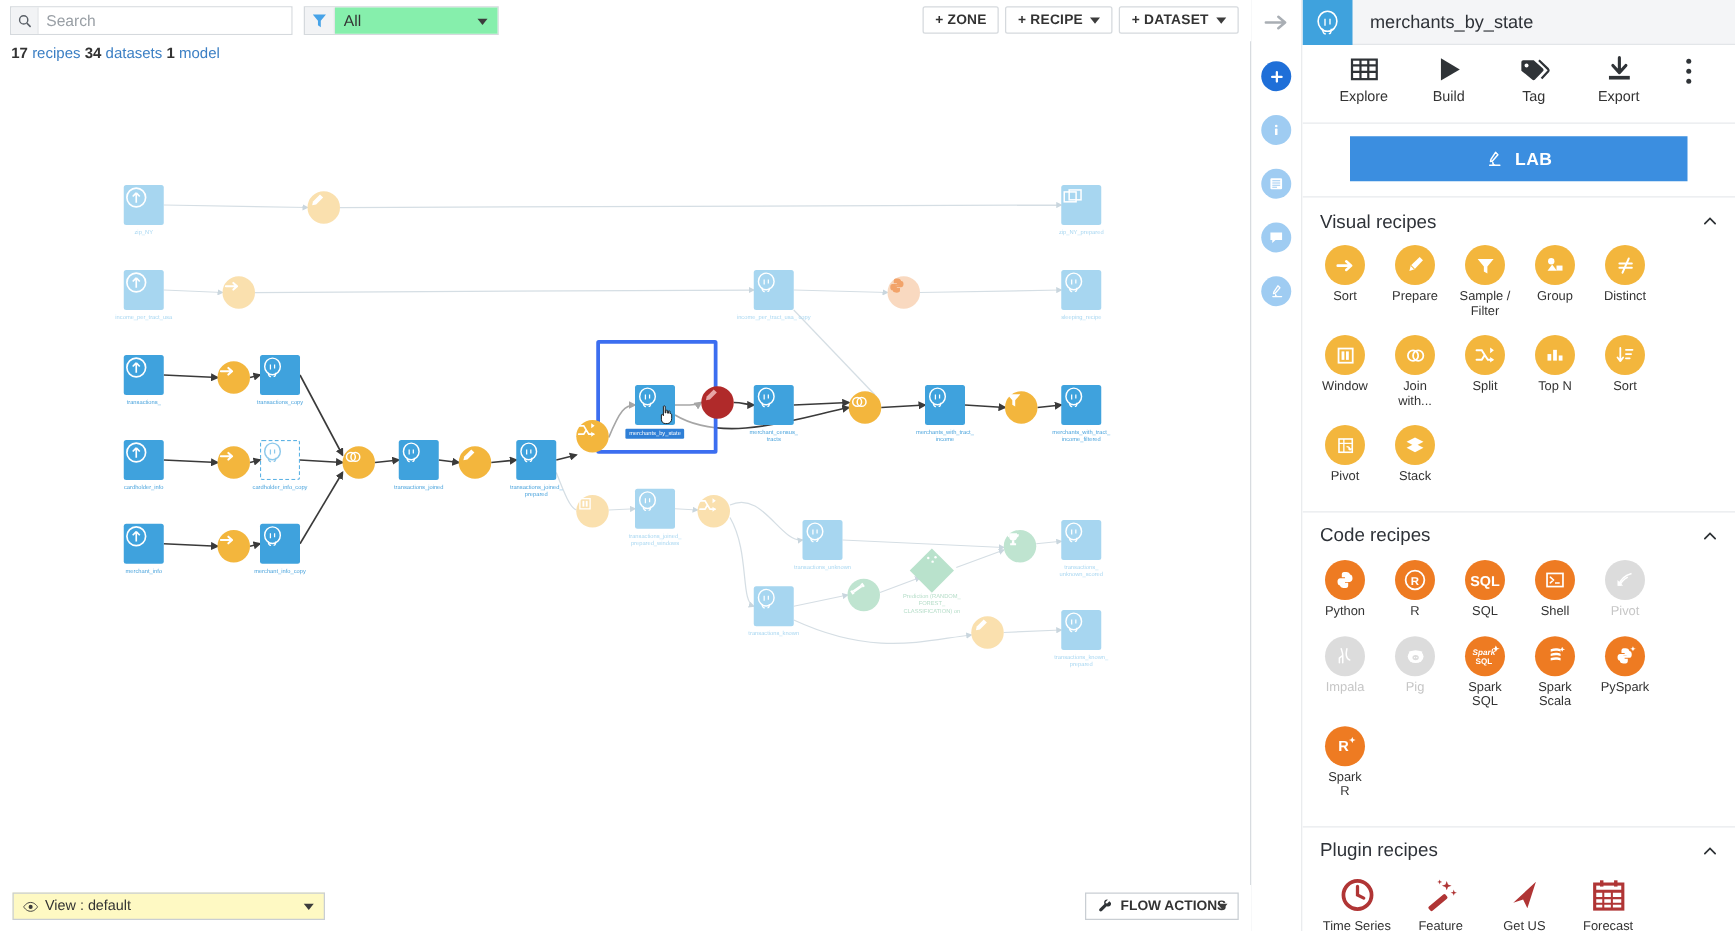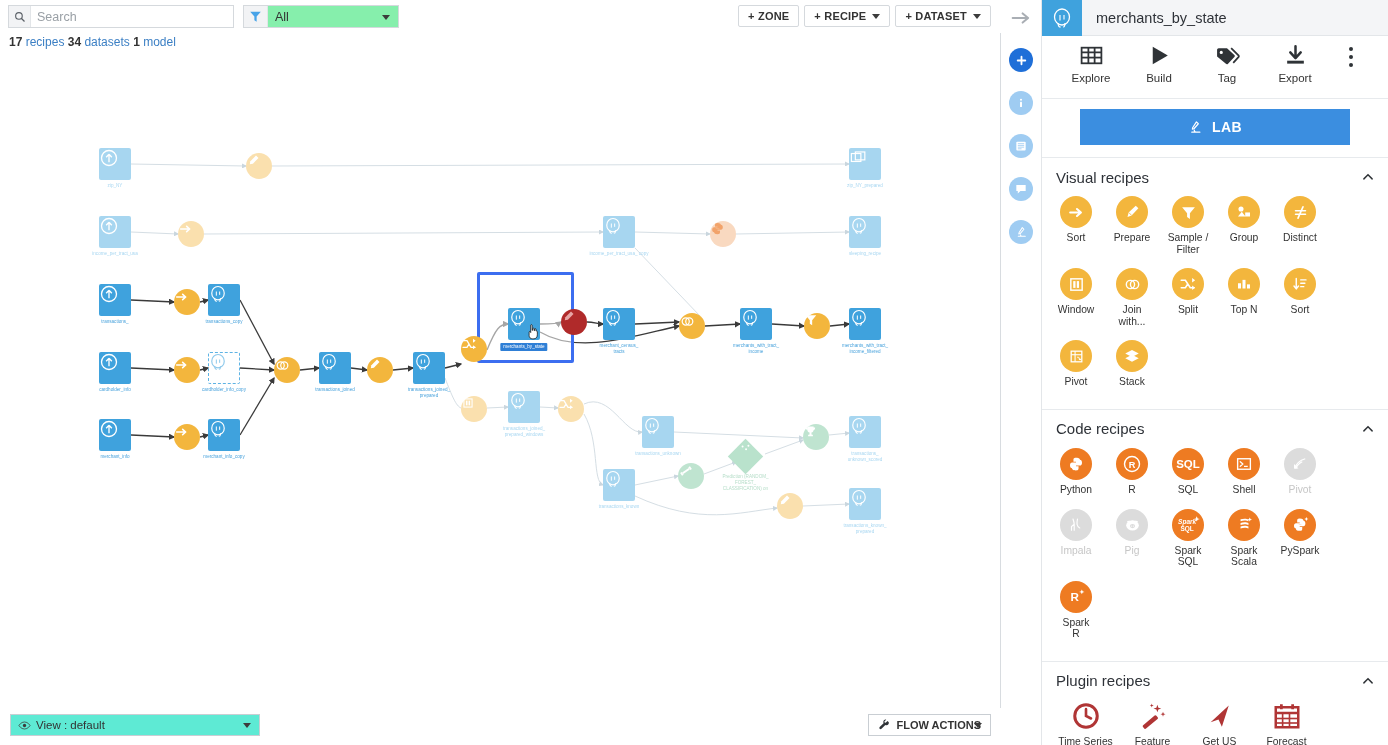--- a/index.html
+++ b/index.html
@@ -159,21 +159,21 @@
 
   
   .flow-bottom {
     position: absolute; bottom: 0; left: 0; width: 1001px; height: 37px;
     background: #fff;
   }
   .view-select {
     position: absolute; left: 10px; top: 6px;
     width: 250px; height: 22px;
     border: 1px solid #c9ced3;
-    background: #5eead4;
+    background: #fef9c3;
     display: flex; align-items: center;
     padding-left: 7px;
     font-size: 11.5px; color: #333;
     gap: 5px;
     cursor: pointer;
   }
   .flow-actions {
     position: absolute; right: 10px; top: 6px;
     height: 22px; padding: 0 9px;
     border: 1px solid #c9ced3; background: #fff;

